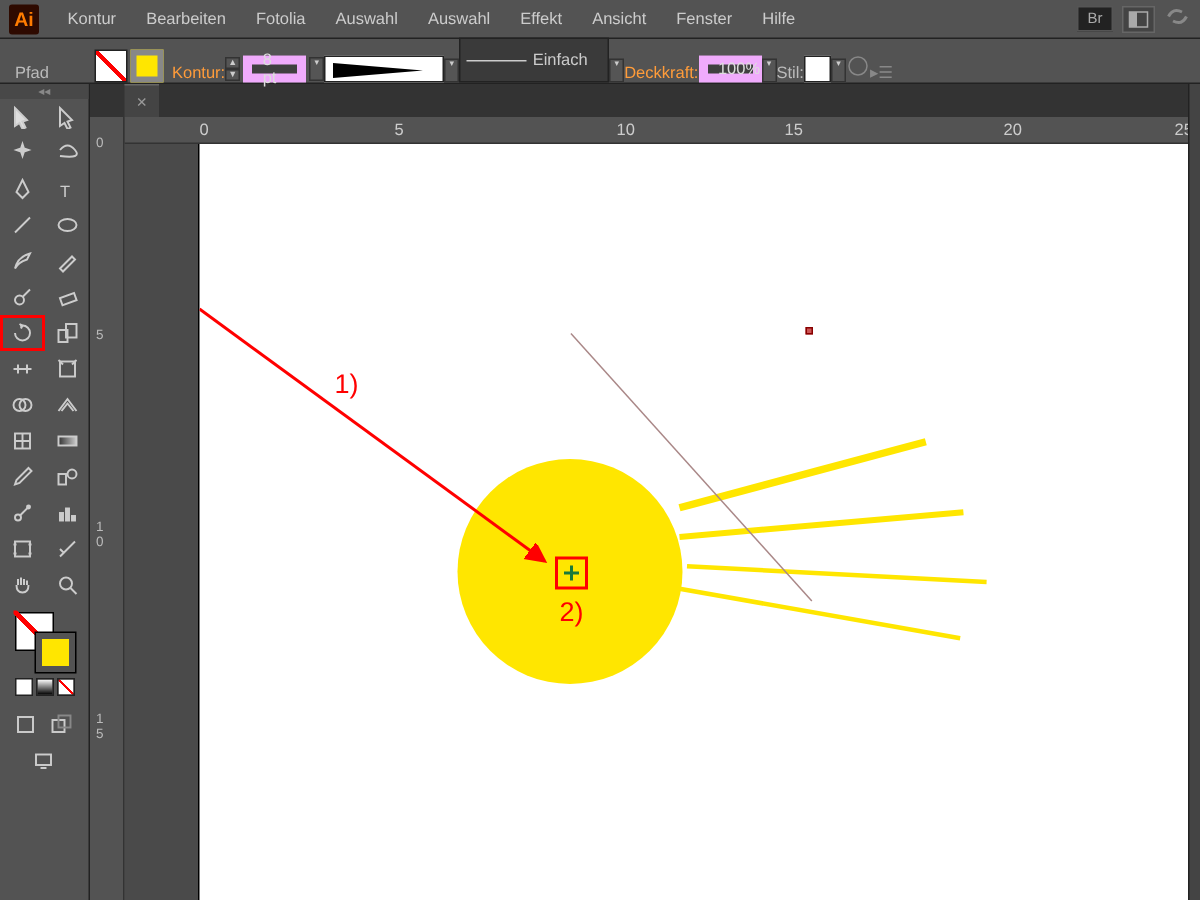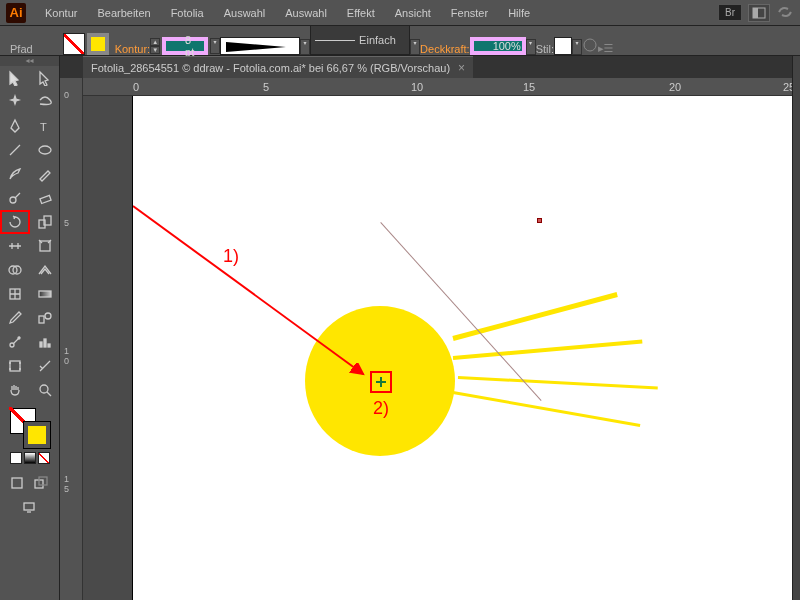--- a/index.html
+++ b/index.html
@@ -9,21 +9,21 @@
 .menu-item{padding:4px 9px;cursor:pointer}
 .menu-right{margin-left:auto;display:flex;gap:6px;align-items:center}
 .br-badge{background:#222;color:#aaa;padding:2px 6px;font-size:10px;border:1px solid #555}
 .icon-btn{width:22px;height:18px;background:#444;border:1px solid #666;display:flex;align-items:center;justify-content:center}
 .options-bar{height:30px;background:#535353;display:flex;align-items:flex-end;padding:0 10px;border-bottom:1px solid #222}
 .label{color:#bbb;font-size:11px}
 .orange{color:#ff9c3a}
 .swatch{width:22px;height:22px;border:1px solid #222;display:inline-block}
 .swatch-none{background:linear-gradient(to top right,#fff 0%,#fff 45%,red 45%,red 55%,#fff 55%,#fff 100%)}
 .swatch-yellow{background:#ffe600;border:4px solid #888;width:22px;height:22px}
-.num-field{width:42px;height:18px;background:#0f766e;border:4px solid #f0abfc;color:#ddd;padding:0 19px;display:inline-flex;align-items:center}
+.num-field{width:42px;height:18px;background:#404040;border:6px solid #f0abfc;color:#ddd;padding:0 7px;display:inline-flex;align-items:center}
 .stepper{display:flex;align-items:center;gap:2px}
 .stepper-btns{display:flex;flex-direction:column}
 .step-btn{width:10px;height:8px;background:#555;border:1px solid #333;font-size:6px;line-height:6px;text-align:center}
 .brush-preview{width:80px;height:18px;background:#fff;border:1px solid #222;position:relative}
 .brush-arrow{position:absolute;left:5px;top:4px;width:0;height:0;border-left:60px solid #000;border-top:5px solid transparent;border-bottom:5px solid transparent}
 .profile-preview{width:100px;height:30px;background:#3a3a3a;border:1px solid #222;display:flex;align-items:center;padding:0 4px;gap:4px}
 .profile-line{width:40px;height:1px;background:#ccc}
 .style-sw{width:18px;height:18px;background:#fff;border:1px solid #222}
 .tab-bar{position:absolute;left:83px;top:56px;height:22px;display:flex;align-items:center}
 .doc-tab{background:#444;padding:4px 8px;color:#ddd;display:flex;align-items:center;gap:8px;font-size:11px;border-top:1px solid #666}
@@ -111,34 +111,33 @@
   <div class="brush-preview">
       <div class="brush-arrow"></div>
     </div>
   <div class="step-btn" style="height:16px">▾</div>
   <div class="profile-preview">
     <div class="profile-line"></div>
       <span>Einfach</span>
   </div>
   <div class="step-btn" style="height:16px">▾</div>
   <span class="orange">Deckkraft:</span>
-  <div class="num-field" style="width:56px">100%</div>
+  <div class="num-field" style="width:42px">100%</div>
   <div class="step-btn" style="height:16px">▾</div>
   <span class="label">Stil:</span>
   <span class="style-sw"></span>
   <div class="step-btn" style="height:16px">▾</div>
   <div><svg width="16" height="16">
         <circle cx="8" cy="8" r="6" stroke="#888" fill="none"></circle>
       </svg></div>
   <div style="color:#888">▸☰</div>
 </div>
 
 <div class="tab-bar">
   <div class="doc-tab">
-    <span>Fotolia_28654551 © ddraw - Fotolia.com.ai* bei 66,67 % (RGB/Vorschau)</span>
     <span class="close-x">×</span>
   </div>
 </div>
 
 <div class="tools-panel">
   <div class="tools-grip">◂◂</div>
   <div class="tool-grid">
     <div class="tool">
         <svg>
           <path d="M3 2l8 8-3 1 2 4-2 1-2-4-3 2z" fill="#ddd"></path>

